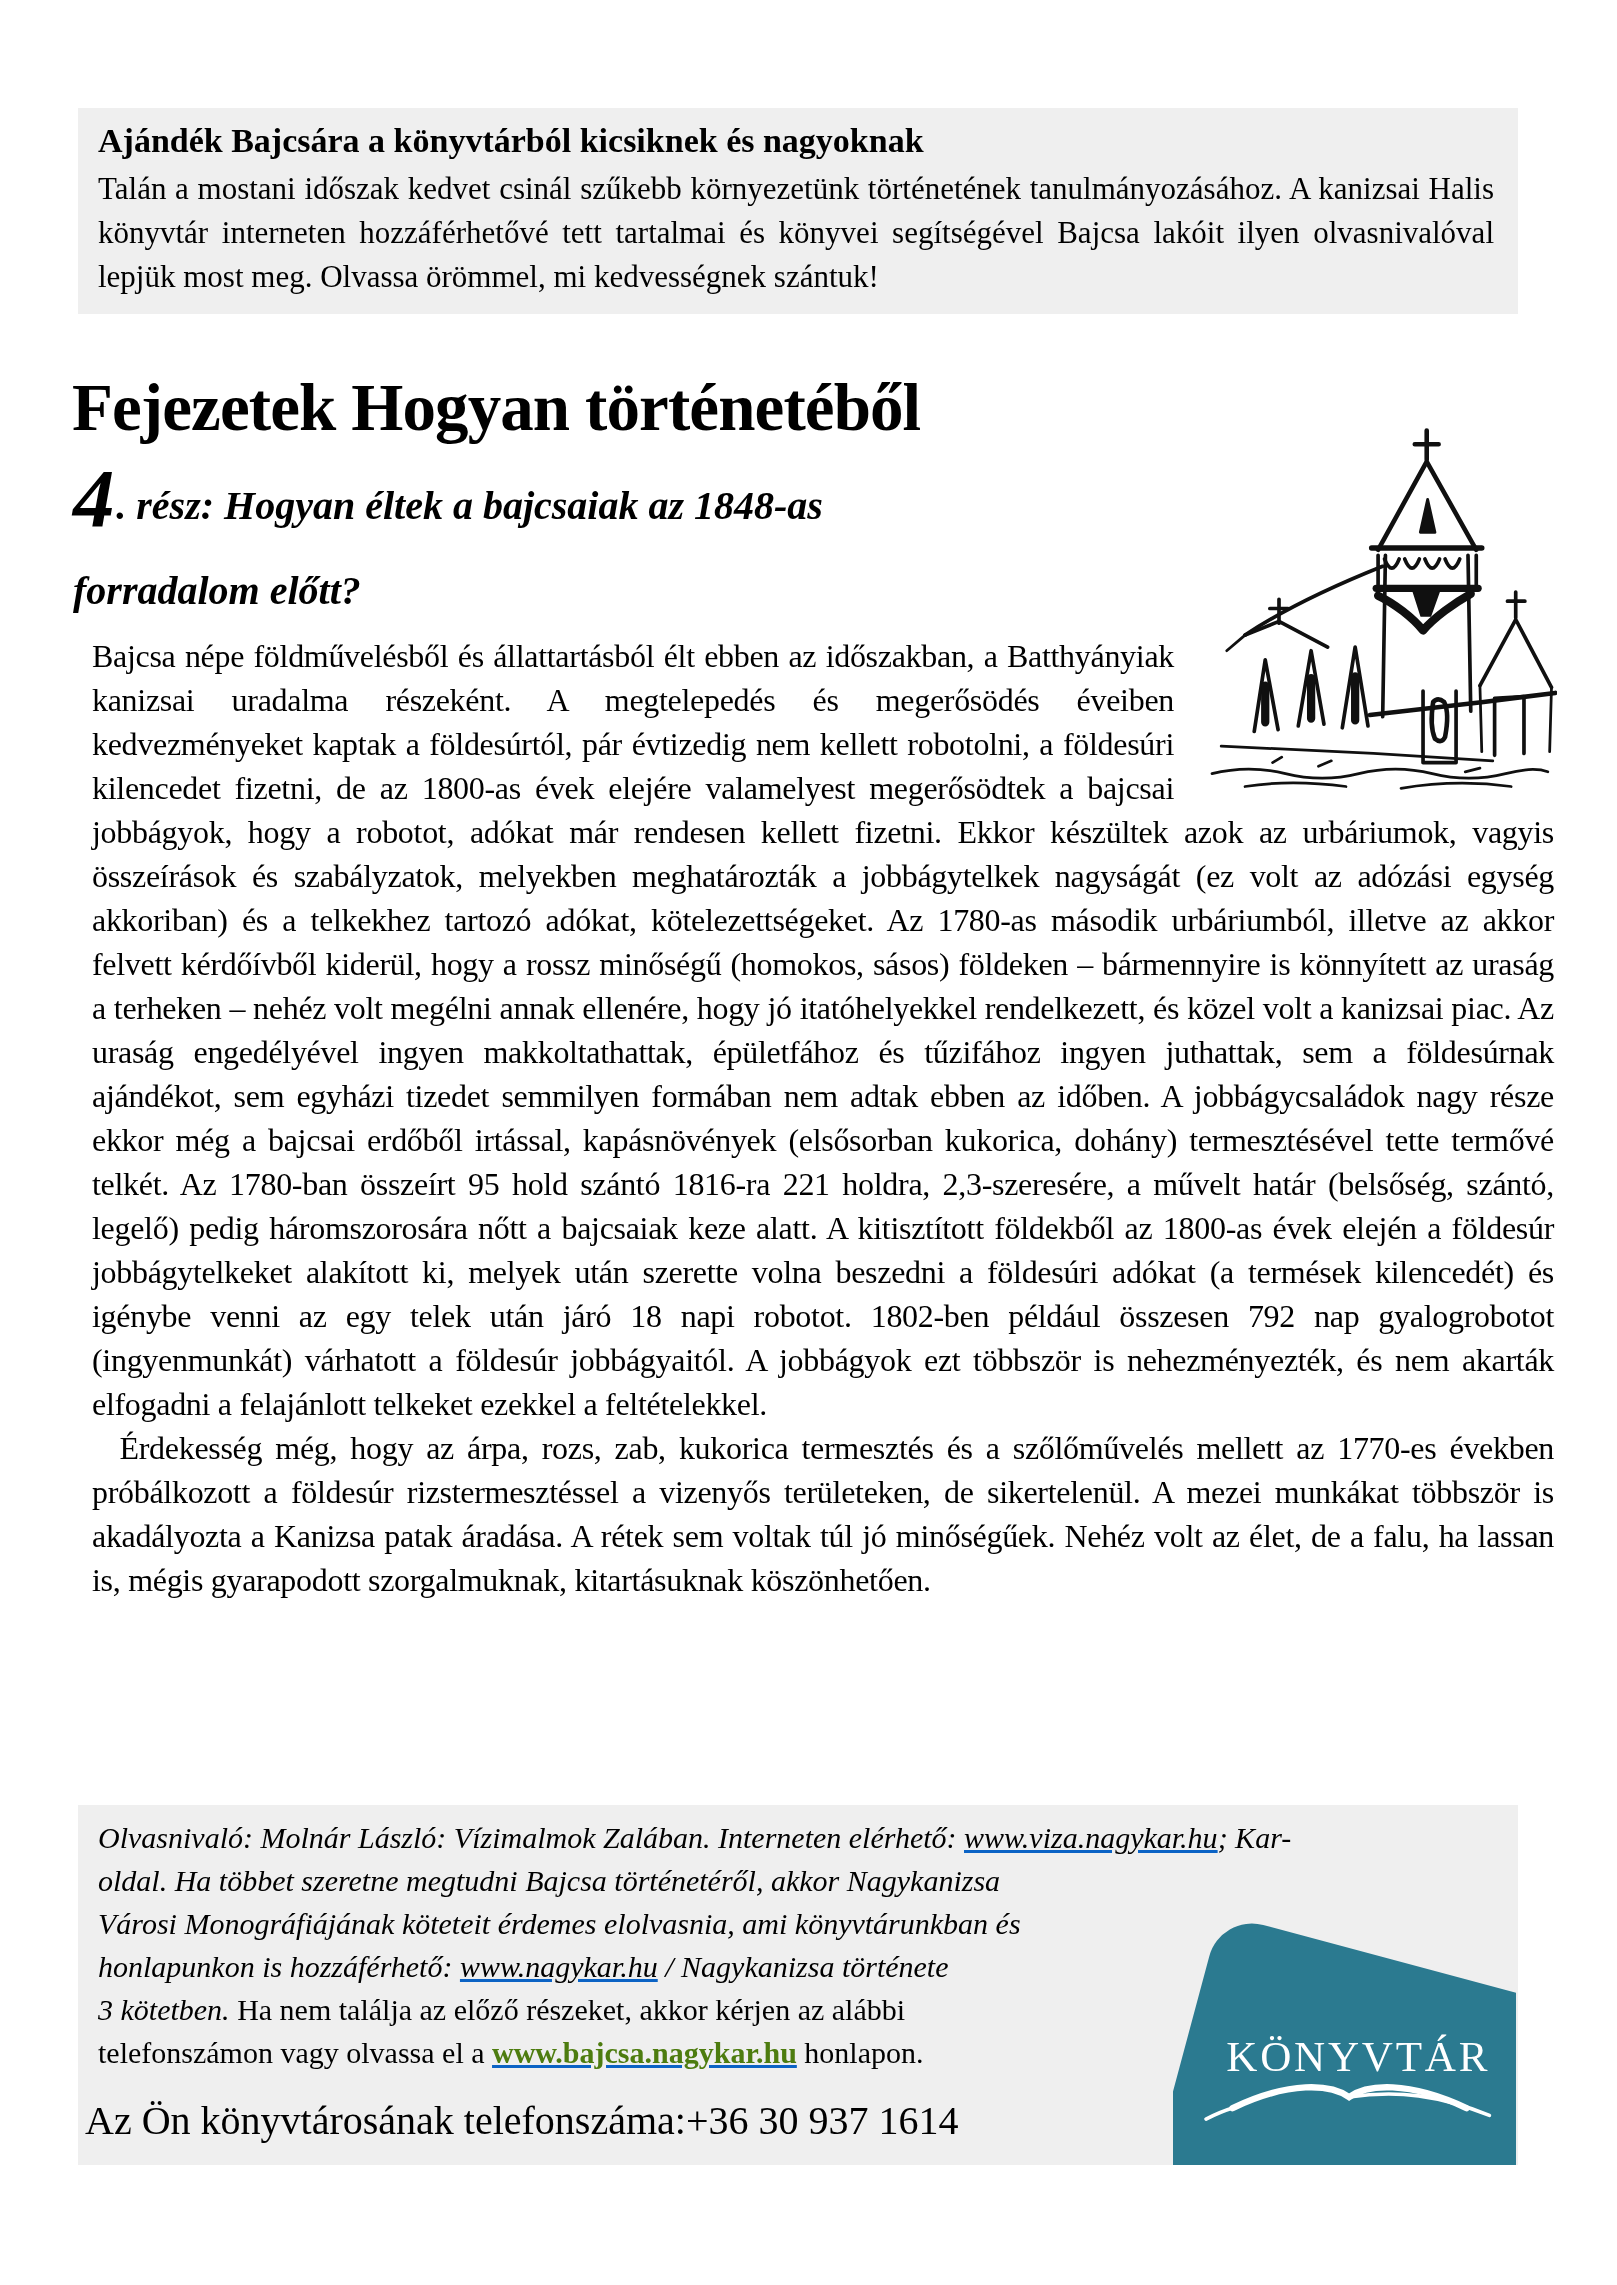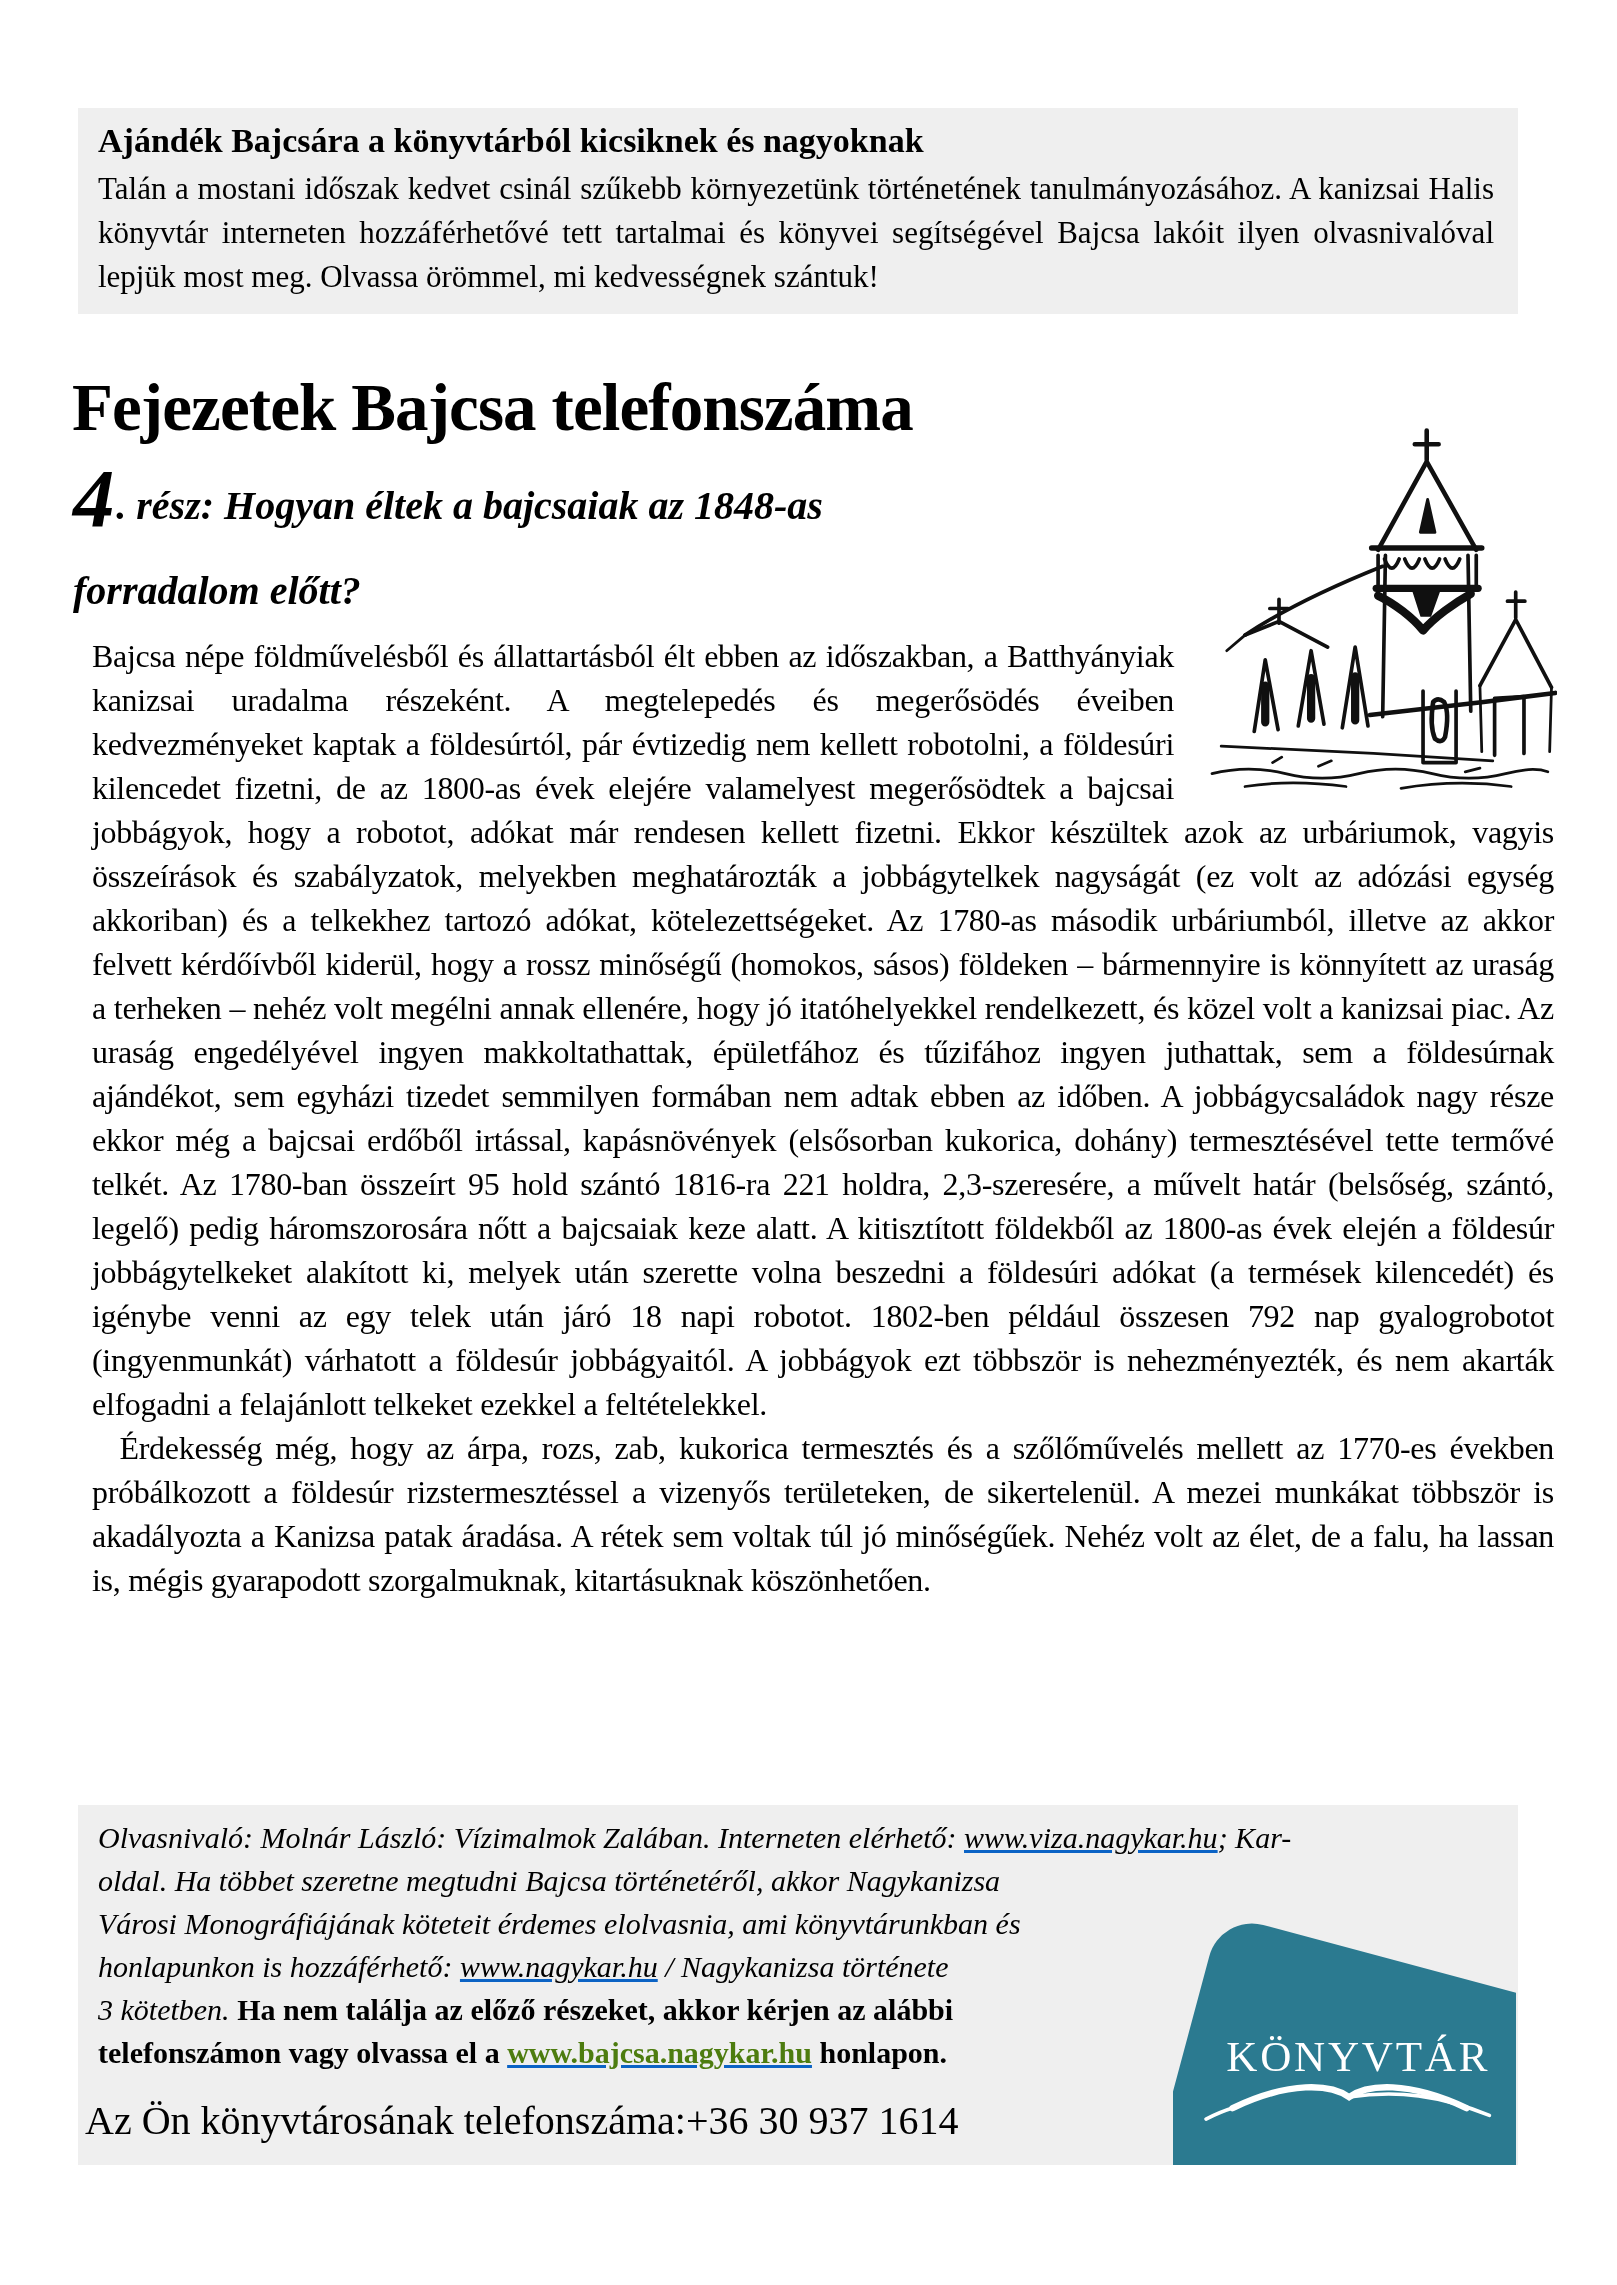--- a/index.html
+++ b/index.html
@@ -47,41 +47,41 @@
     position:absolute; left:78px; top:1805px; width:1440px; height:360px;
     background:#efefef; overflow:hidden;
   }
   .footer-lines {
     position:absolute; left:20px; top:11px; width:1411px;
     font-size:30px; line-height:43px;
   }
   .f-line { white-space:nowrap; }
   .seg-i { font-style:italic;text-align:right; }
   .seg-link { font-style:italic; color:#000000; text-decoration:underline; text-decoration-color:#0b63c5; }
-  .seg-b { font-weight:bold; font-style:normal; }
+  .seg-b { font-weight:normal; font-style:normal; }
   .seg-blink { font-weight:bold; font-style:normal; color:#4d7c0f; text-decoration:underline; text-decoration-color:#0b63c5;text-align:right; }
   .phone-line { margin-top:4.6px; margin-left:-13px; font-size:40px; line-height:48px; white-space:nowrap; }
 
   .library-logo { position:absolute; right:1.8px; bottom:0; width:343px; height:268px; }
   .logo-text {
     font-family:"Liberation Serif","DejaVu Serif",serif;
     font-size:47px; letter-spacing:3px; fill:#ffffff;
   }
 </style>
 </head>
 <body>
 
 <div class="page">
 
   <div class="intro-panel">
     <h2 class="intro-title">Ajándék Bajcsára a könyvtárból kicsiknek és nagyoknak</h2>
     <p class="intro-paragraph">Talán a mostani időszak kedvet csinál szűkebb környezetünk történetének tanulmányozásához. A kanizsai Halis könyvtár interneten hozzáférhetővé tett tartalmai és könyvei segítségével Bajcsa lakóit ilyen olvasnivalóval lepjük most meg. Olvassa örömmel, mi kedvességnek szántuk!</p>
   </div>
 
-  <h1 class="article-title">Fejezetek Bajcsa telefonszáma</h1>
+  <h1 class="article-title">Fejezetek Hogyan történetéből</h1>
   <div class="subtitle">
     <span class="big4">4</span><span>. rész: Hogyan éltek a bajcsaiak az 1848-as</span>
     <span class="subtitle-line2">forradalom előtt?</span>
   </div>
 
   <svg class="church" viewBox="0 0 400 420" aria-hidden="true">
     <g stroke="#101010" fill="none" stroke-linecap="round" stroke-linejoin="round">
 
       <path d="M205,152 L258,56 L312,152" stroke-width="5"></path>
       <path d="M258,54 L258,22 M245,37 L271,37" stroke-width="5"></path>

